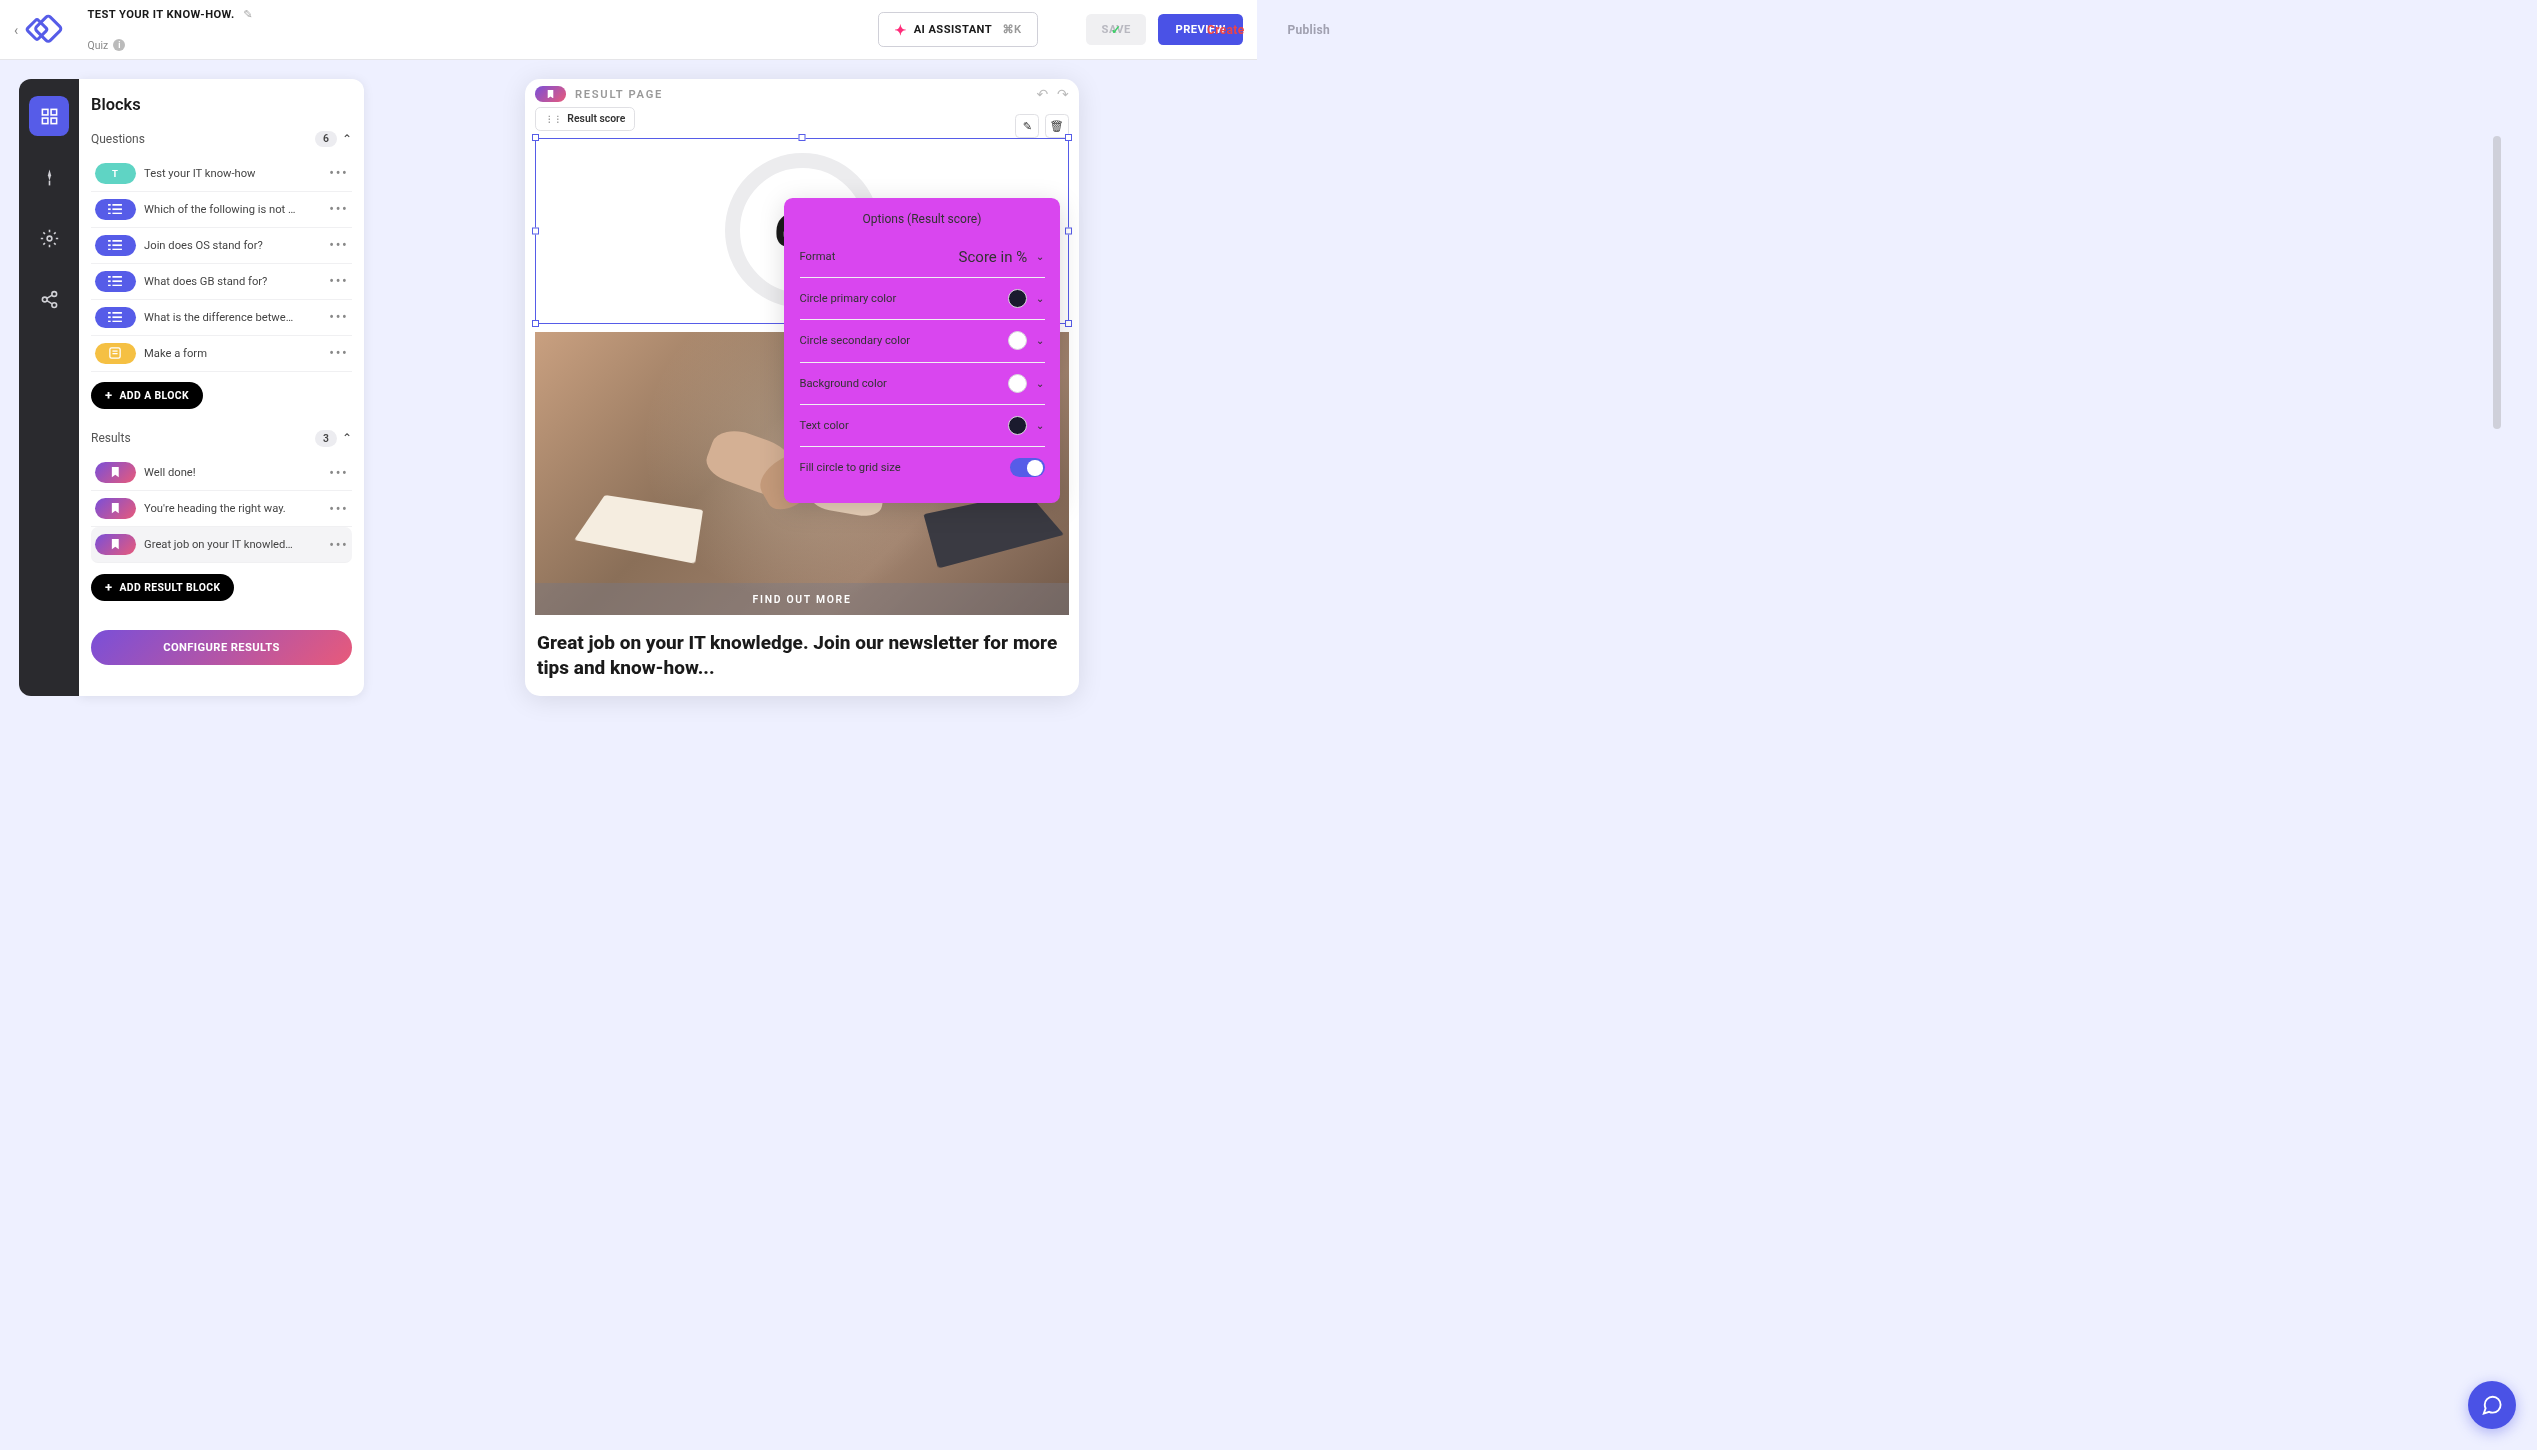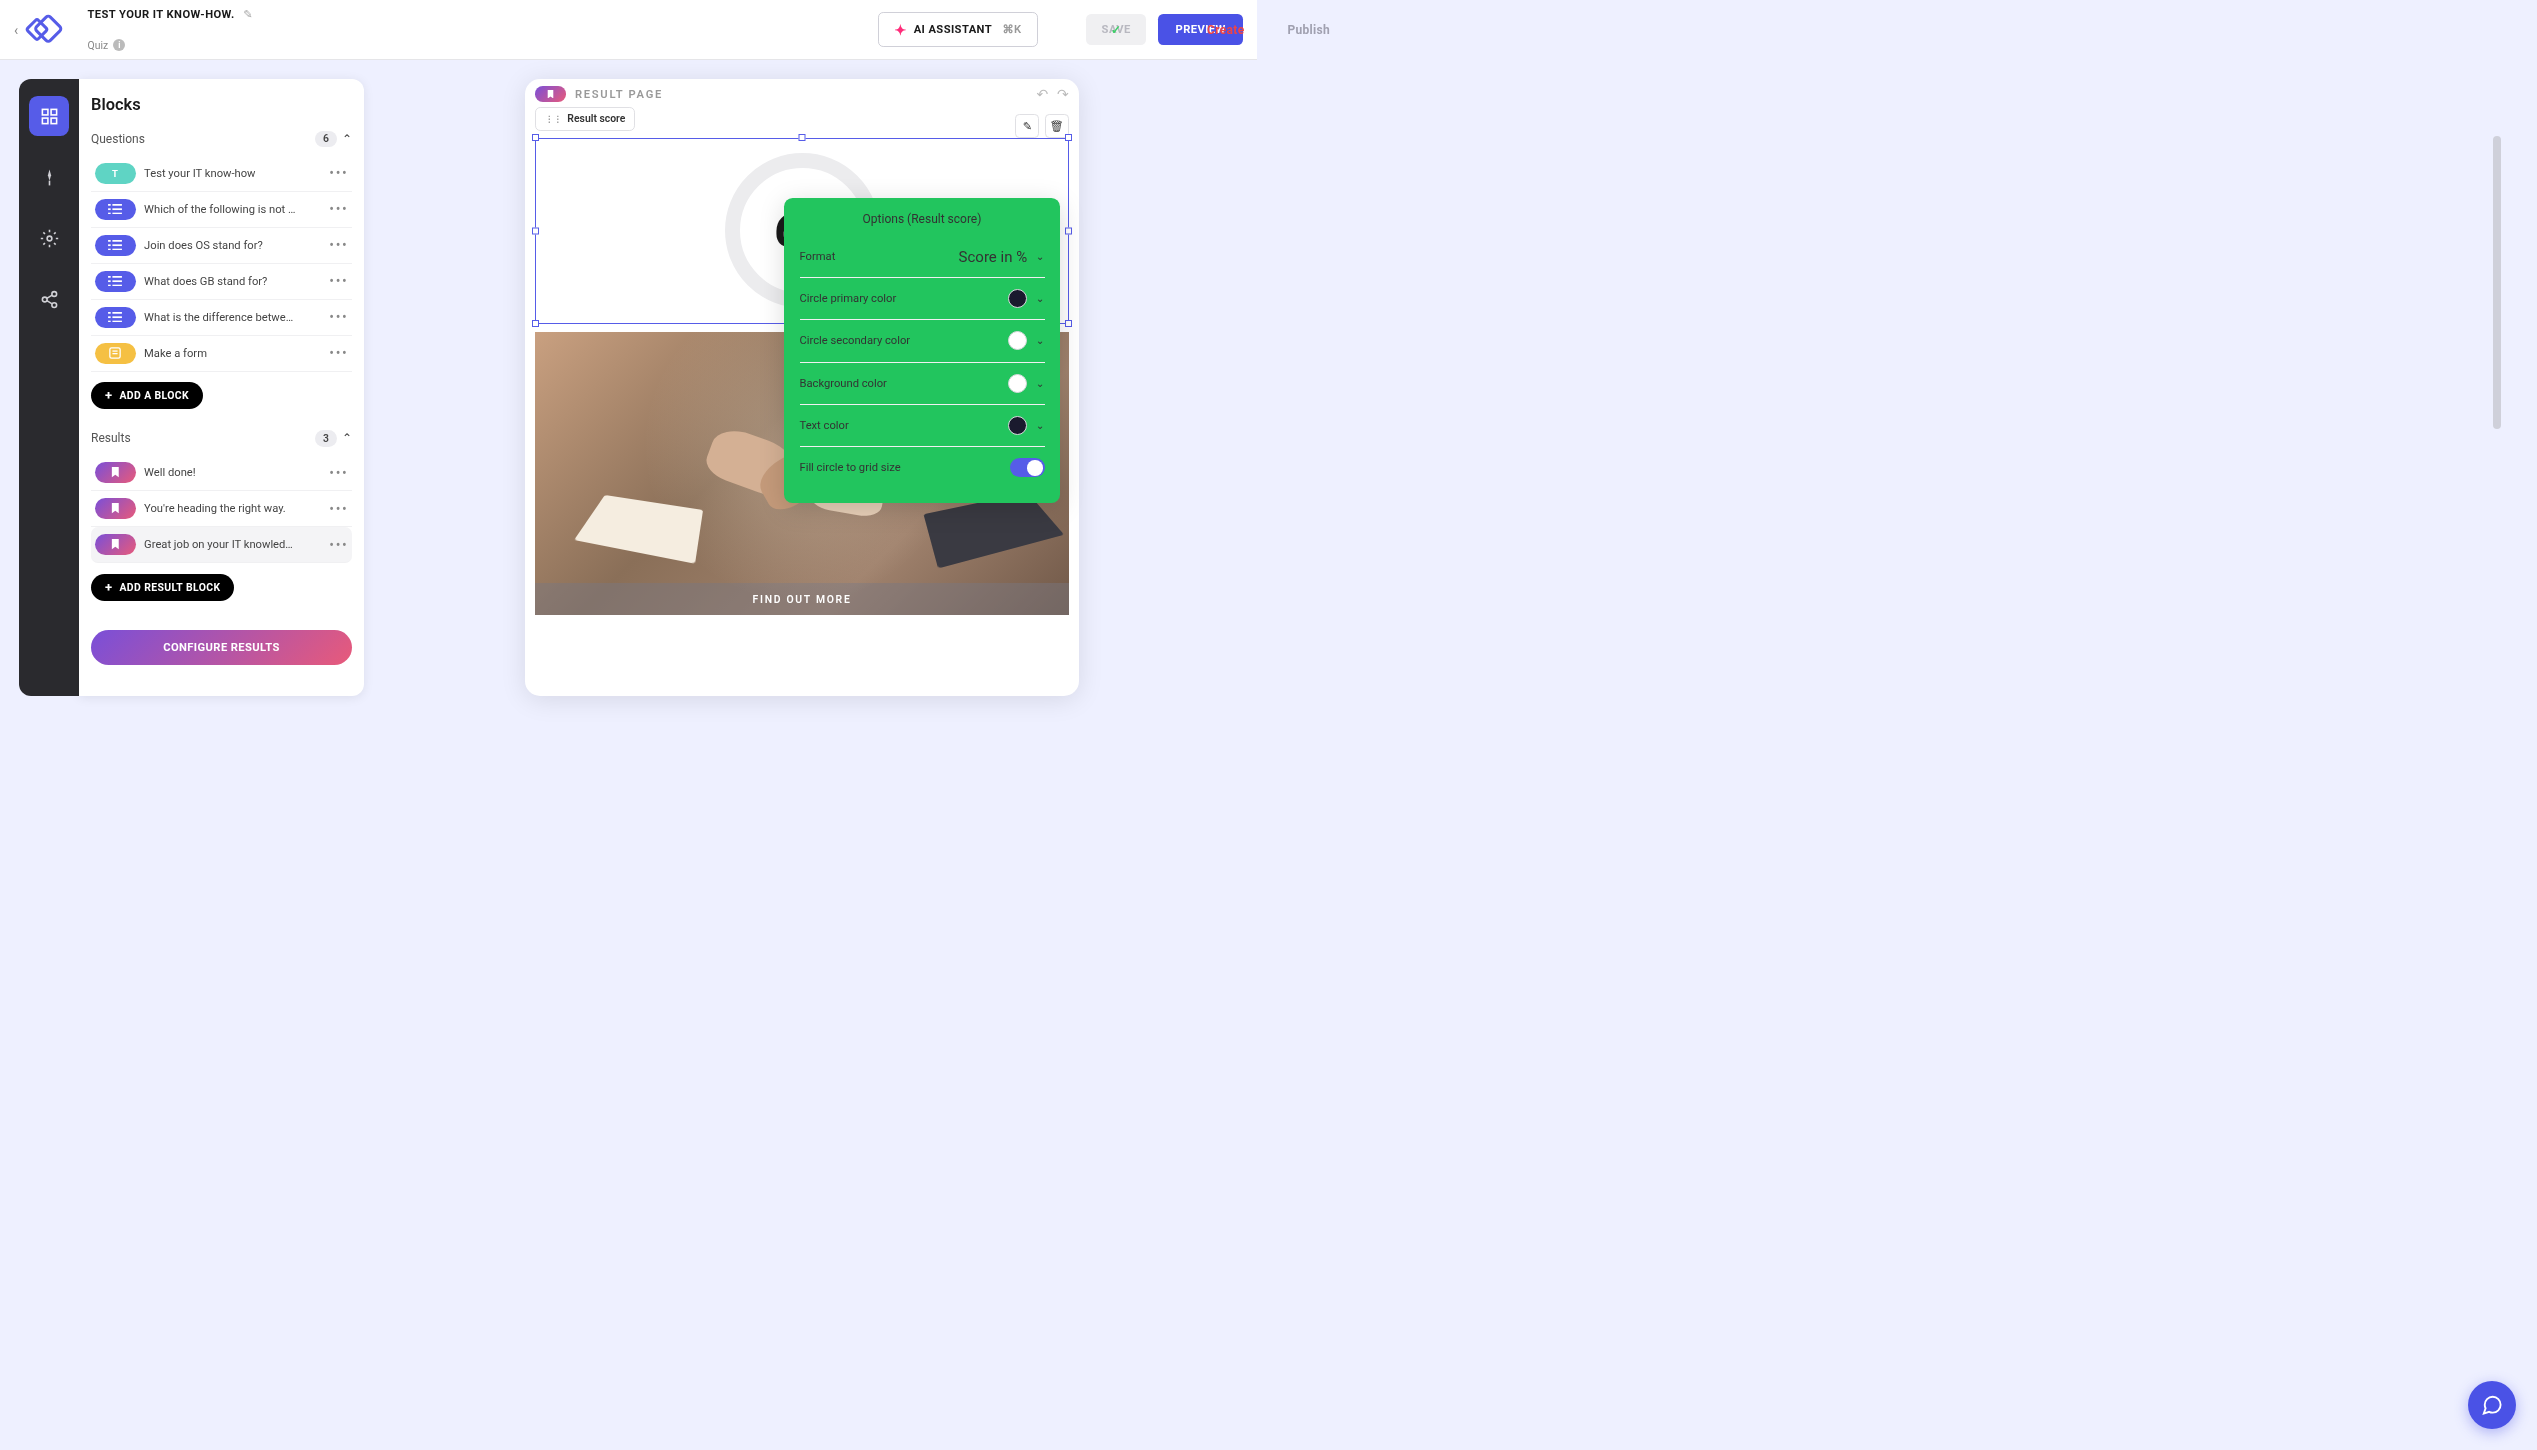--- a/index.html
+++ b/index.html
@@ -87,21 +87,21 @@
 .score-circle { width: 155px; height: 155px; border-radius: 50%; border: 15.5px solid #ececee; display: flex; align-items: center; justify-content: center; }
 .score-num { font-size: 48px; font-weight: 800; color: #1a1a1a; }
 
 .hero-img { margin: 8.6px 10.4px 0 10.4px; height: 283px; background: linear-gradient(135deg, #c9a080 0%, #8a6f58 40%, #a0826d 70%, #705848 100%); position: relative; display: flex; align-items: flex-end; }
 .hero-cta { width: 100%; background: rgba(120,120,130,0.45); color: #fff; text-align: center; padding: 9.5px; font-size: 10.4px; letter-spacing: 1.7px; font-weight: 600; cursor: pointer; }
 .hero-overlay { position: absolute; inset: 0; background: radial-gradient(circle at 50% 40%, rgba(255,240,220,0.3) 0%, transparent 50%); }
 
 .result-heading { margin: 15.5px 12px 0 12px; font-size: 19px; font-weight: 800; color: #1a1a1a; line-height: 1.3; }
 
 
-.popover { position: absolute; left: 784px; top: 138px; width: 276px; background: #22c55e; border-radius: 8.6px; box-shadow: 0 5.2px 26px rgba(0,0,0,0.15); padding: 14px 15.5px; z-index: 50; }
+.popover { position: absolute; left: 784px; top: 138px; width: 276px; background: #d946ef; border-radius: 8.6px; box-shadow: 0 5.2px 26px rgba(0,0,0,0.15); padding: 14px 15.5px; z-index: 50; }
 .popover-title { font-size: 12px; color: #333; text-align: center; margin-bottom: 10.4px; }
 .pop-row { display: flex; align-items: center; justify-content: space-between; padding: 11.2px 0; border-bottom: 0.9px solid #f0f0f2; }
 .pop-row:last-child { border-bottom: none; }
 .pop-label { font-size: 11.2px; color: #333; }
 .pop-right { display: flex; align-items: center; gap: 8.6px; }
 .pop-value { font-size: 15px; color: #333; }
 .swatch { width: 19px; height: 19px; border-radius: 50%; border: 0.9px solid #d8d8dc; }
 .swatch.dark { background: #1a1a2e; }
 .swatch.white { background: #fff; }
 .pop-chevron { color: #333; font-size: 10.4px; cursor: pointer; }
@@ -372,20 +372,21 @@
       <div class="hero-deco">
         <div class="notebook"></div>
         <div class="laptop"></div>
         <div class="hand h1"></div>
         <div class="hand h2"></div>
         <div class="hand h3"></div>
       </div>
       <div class="hero-cta">FIND OUT MORE</div>
     </div>
 
+    <div class="result-heading">Great job on your IT knowledge. Join our newsletter for more tips and know-how...</div>
   </div>
 
   <div class="scroll-thumb"></div>
 
   <div class="popover">
     <div class="popover-title">Options (Result score)</div>
 
     <div class="pop-row">
       <span class="pop-label">Format</span>
       <span class="pop-right">

